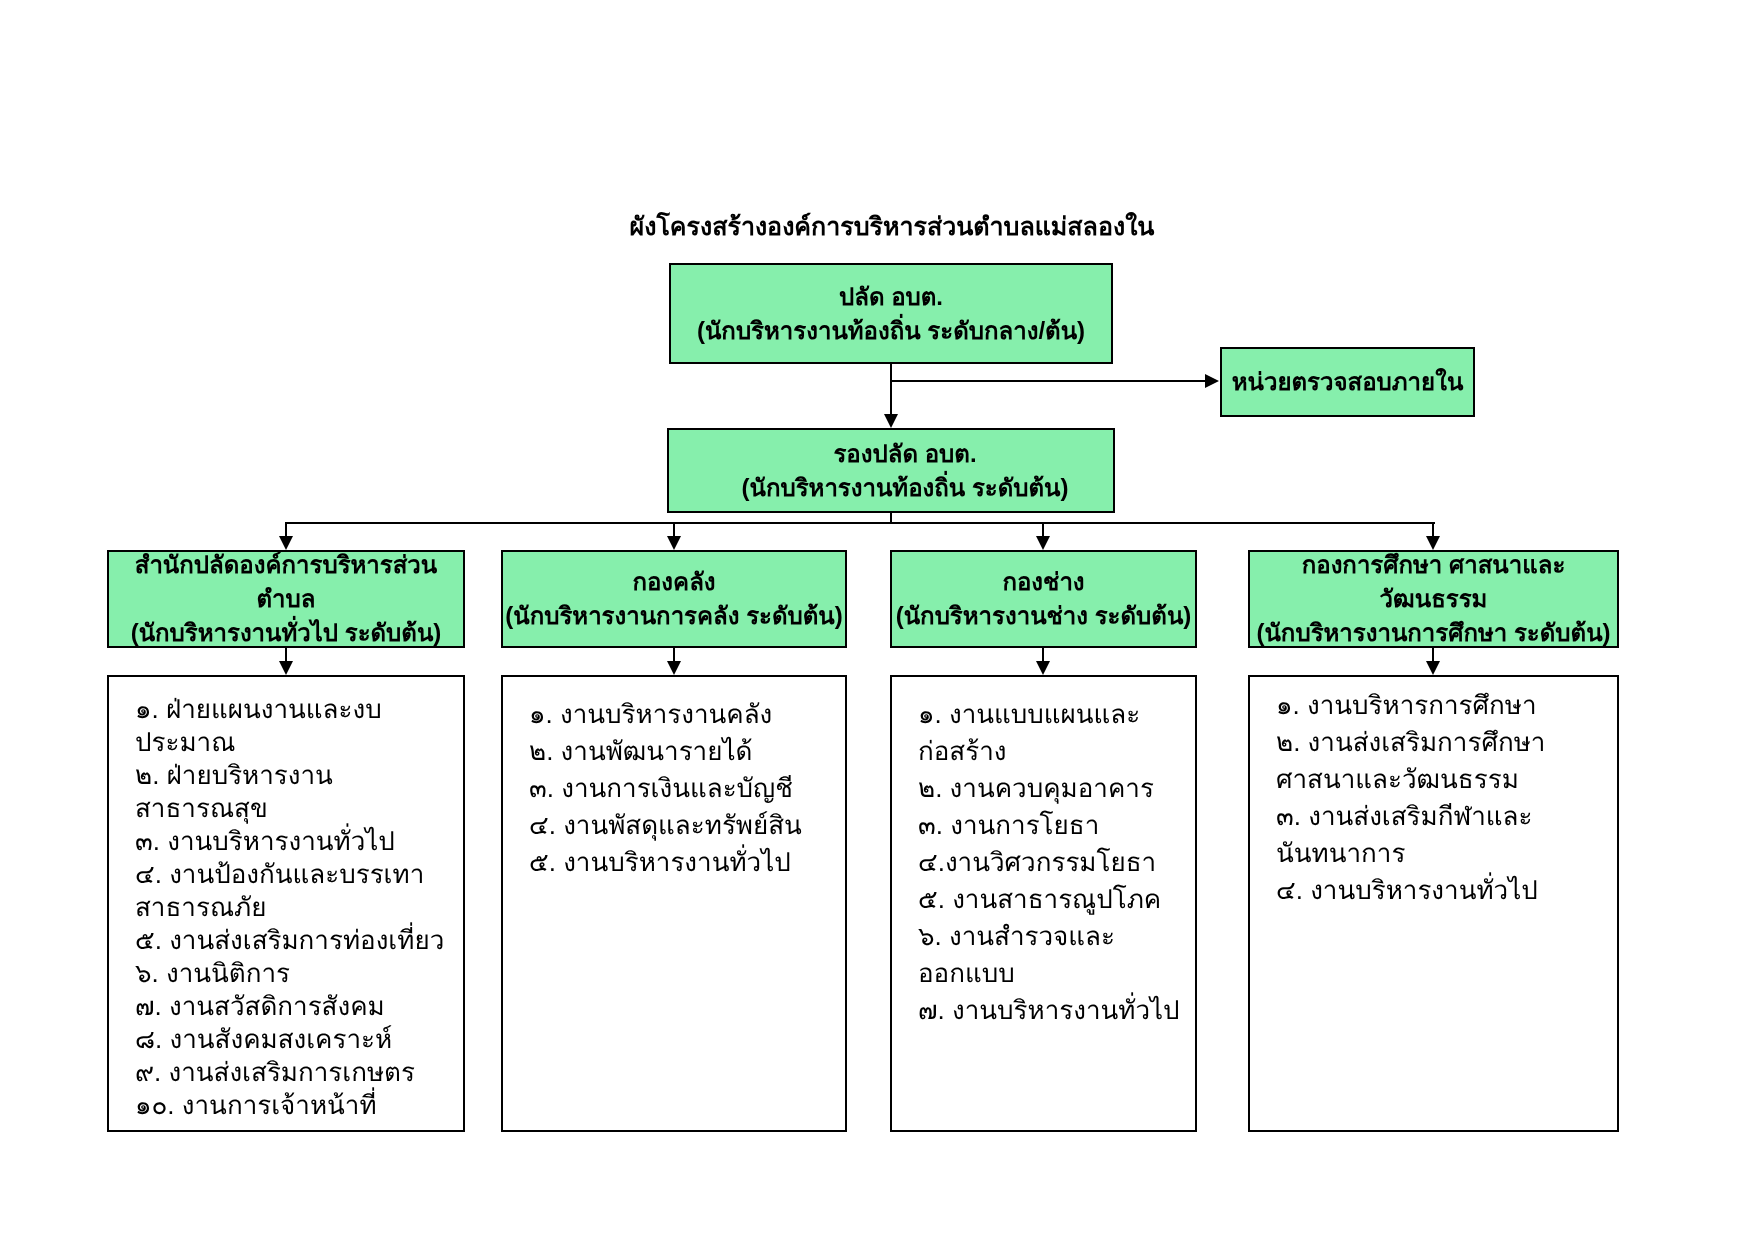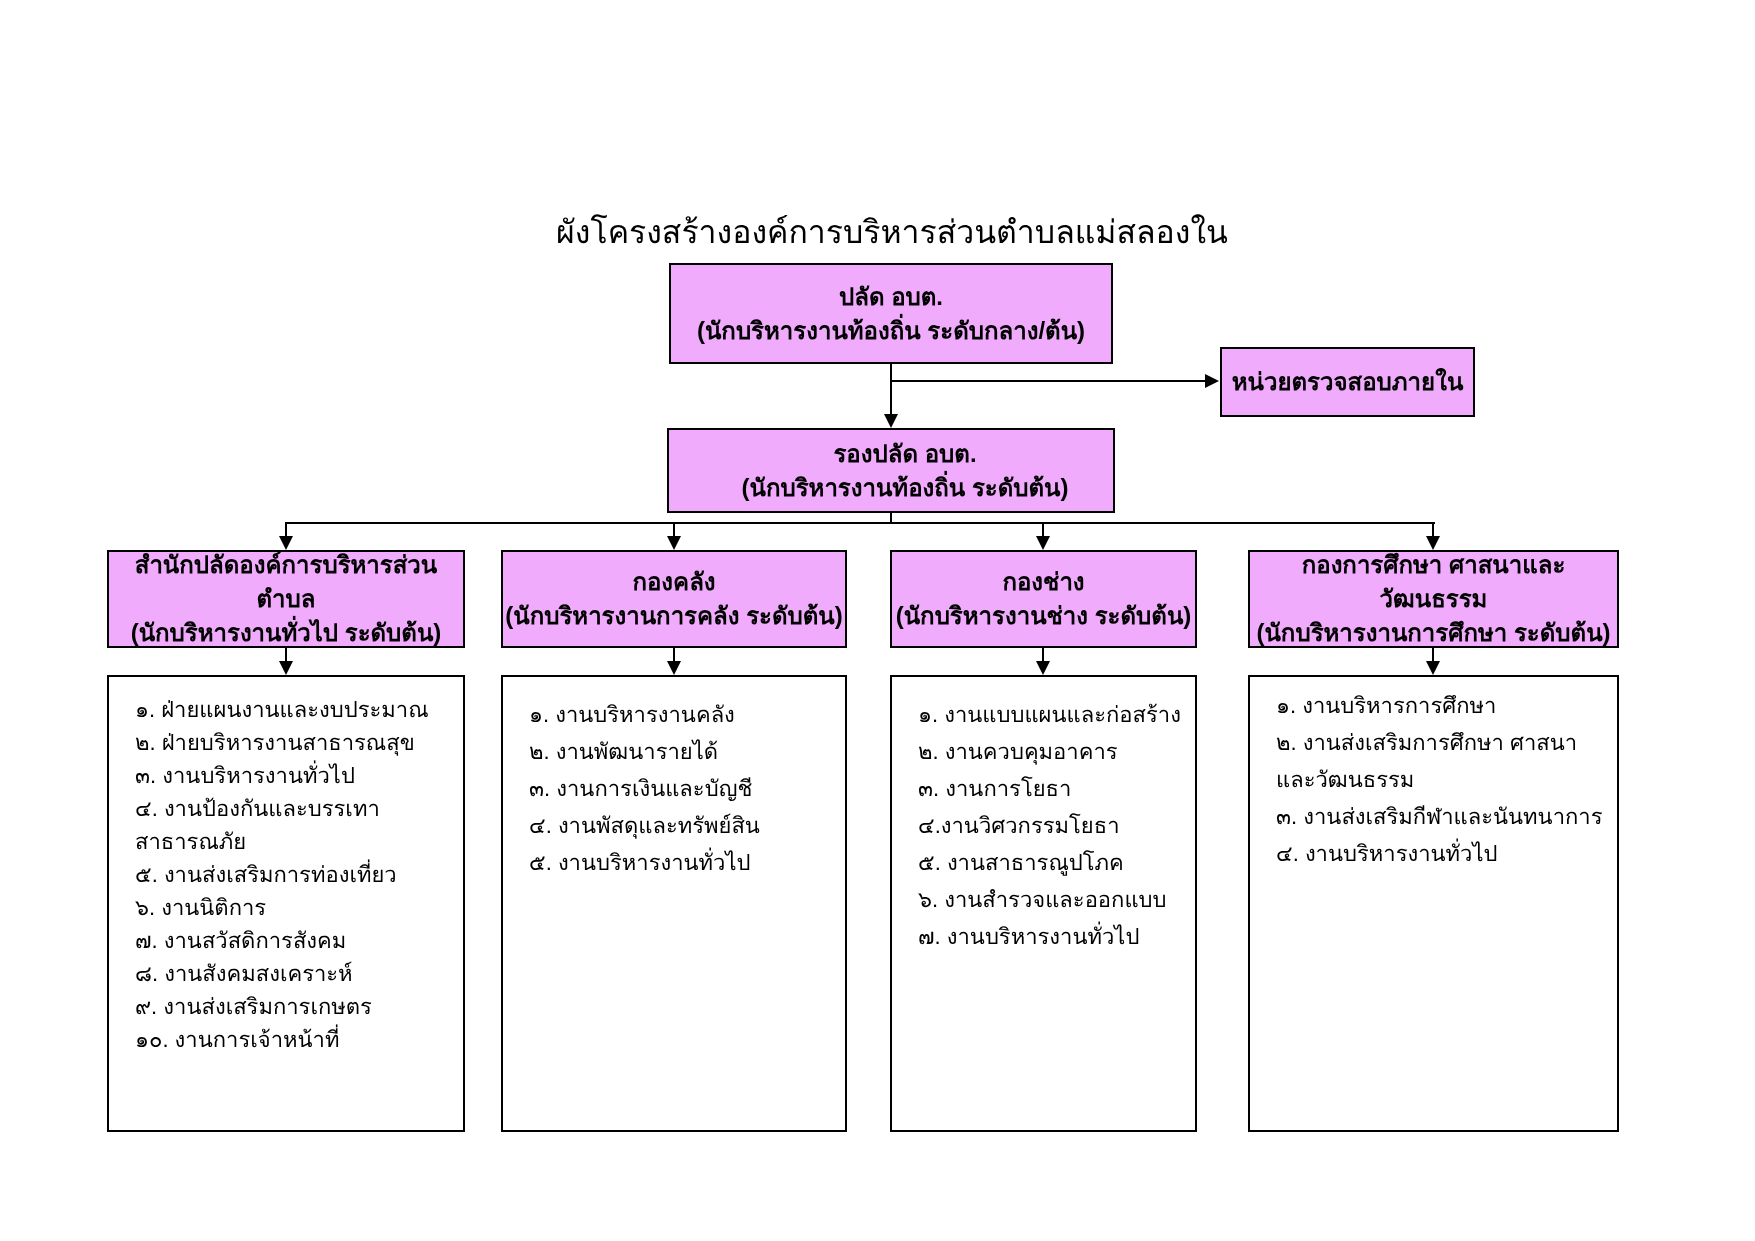--- a/index.html
+++ b/index.html
@@ -2,37 +2,37 @@
 <html><head>
 <meta charset="utf-8">
 <style>
   html,body { margin:0; padding:0; background:#ffffff; }
   .page {
     position:relative; width:1755px; height:1241px; background:#ffffff;
     font-family:"Liberation Sans", sans-serif; color:#000; overflow:hidden;
   }
   .title {
     position:absolute; left:492px; top:206px; width:800px;
-    text-align:center; font-size:32px; font-weight:400;
+    text-align:center; font-size:25px; font-weight:700;
   }
   .box {
-    position:absolute; box-sizing:border-box; border:2px solid #000; background:#f0abfc;
+    position:absolute; box-sizing:border-box; border:2px solid #000; background:#86efac;
     display:flex; flex-direction:column; align-items:center; justify-content:center;
     text-align:center; font-weight:700; font-size:24px; line-height:34px;
   }
   .chief-box   { left:669px;  top:263px; width:444px; height:101px; }
   .audit-box   { left:1220px; top:347px; width:255px; height:70px; }
   .deputy-box  { left:667px;  top:428px; width:448px; height:85px;padding-left:28px; }
   .hdr-c1 { left:107px;  top:550px; width:358px; height:98px; }
   .hdr-c2 { left:501px;  top:550px; width:346px; height:98px; }
   .hdr-c3 { left:890px;  top:550px; width:307px; height:98px; }
   .hdr-c4 { left:1248px; top:550px; width:371px; height:98px; }
   .list {
     position:absolute; box-sizing:border-box; border:2px solid #000; background:#fff;
-    top:675px; height:457px; font-size:22px; font-weight:400; text-align:left;
+    top:675px; height:457px; font-size:26px; font-weight:400; text-align:left;
     padding:16px 14px 0 26px;
   }
   .list-c1 { left:107px;  width:358px; }
   .list-c2 { left:501px;  width:346px; padding-top:19px; }
   .list-c3 { left:890px;  width:307px; padding-top:19px; }
   .list-c4 { left:1248px; width:371px; padding-top:10px; }
   .list-c1 .item { line-height:33px; }
   .list-c2 .item, .list-c3 .item, .list-c4 .item { line-height:37px; }
   .vline, .hline { position:absolute; background:#000; }
   .arrow-down {

